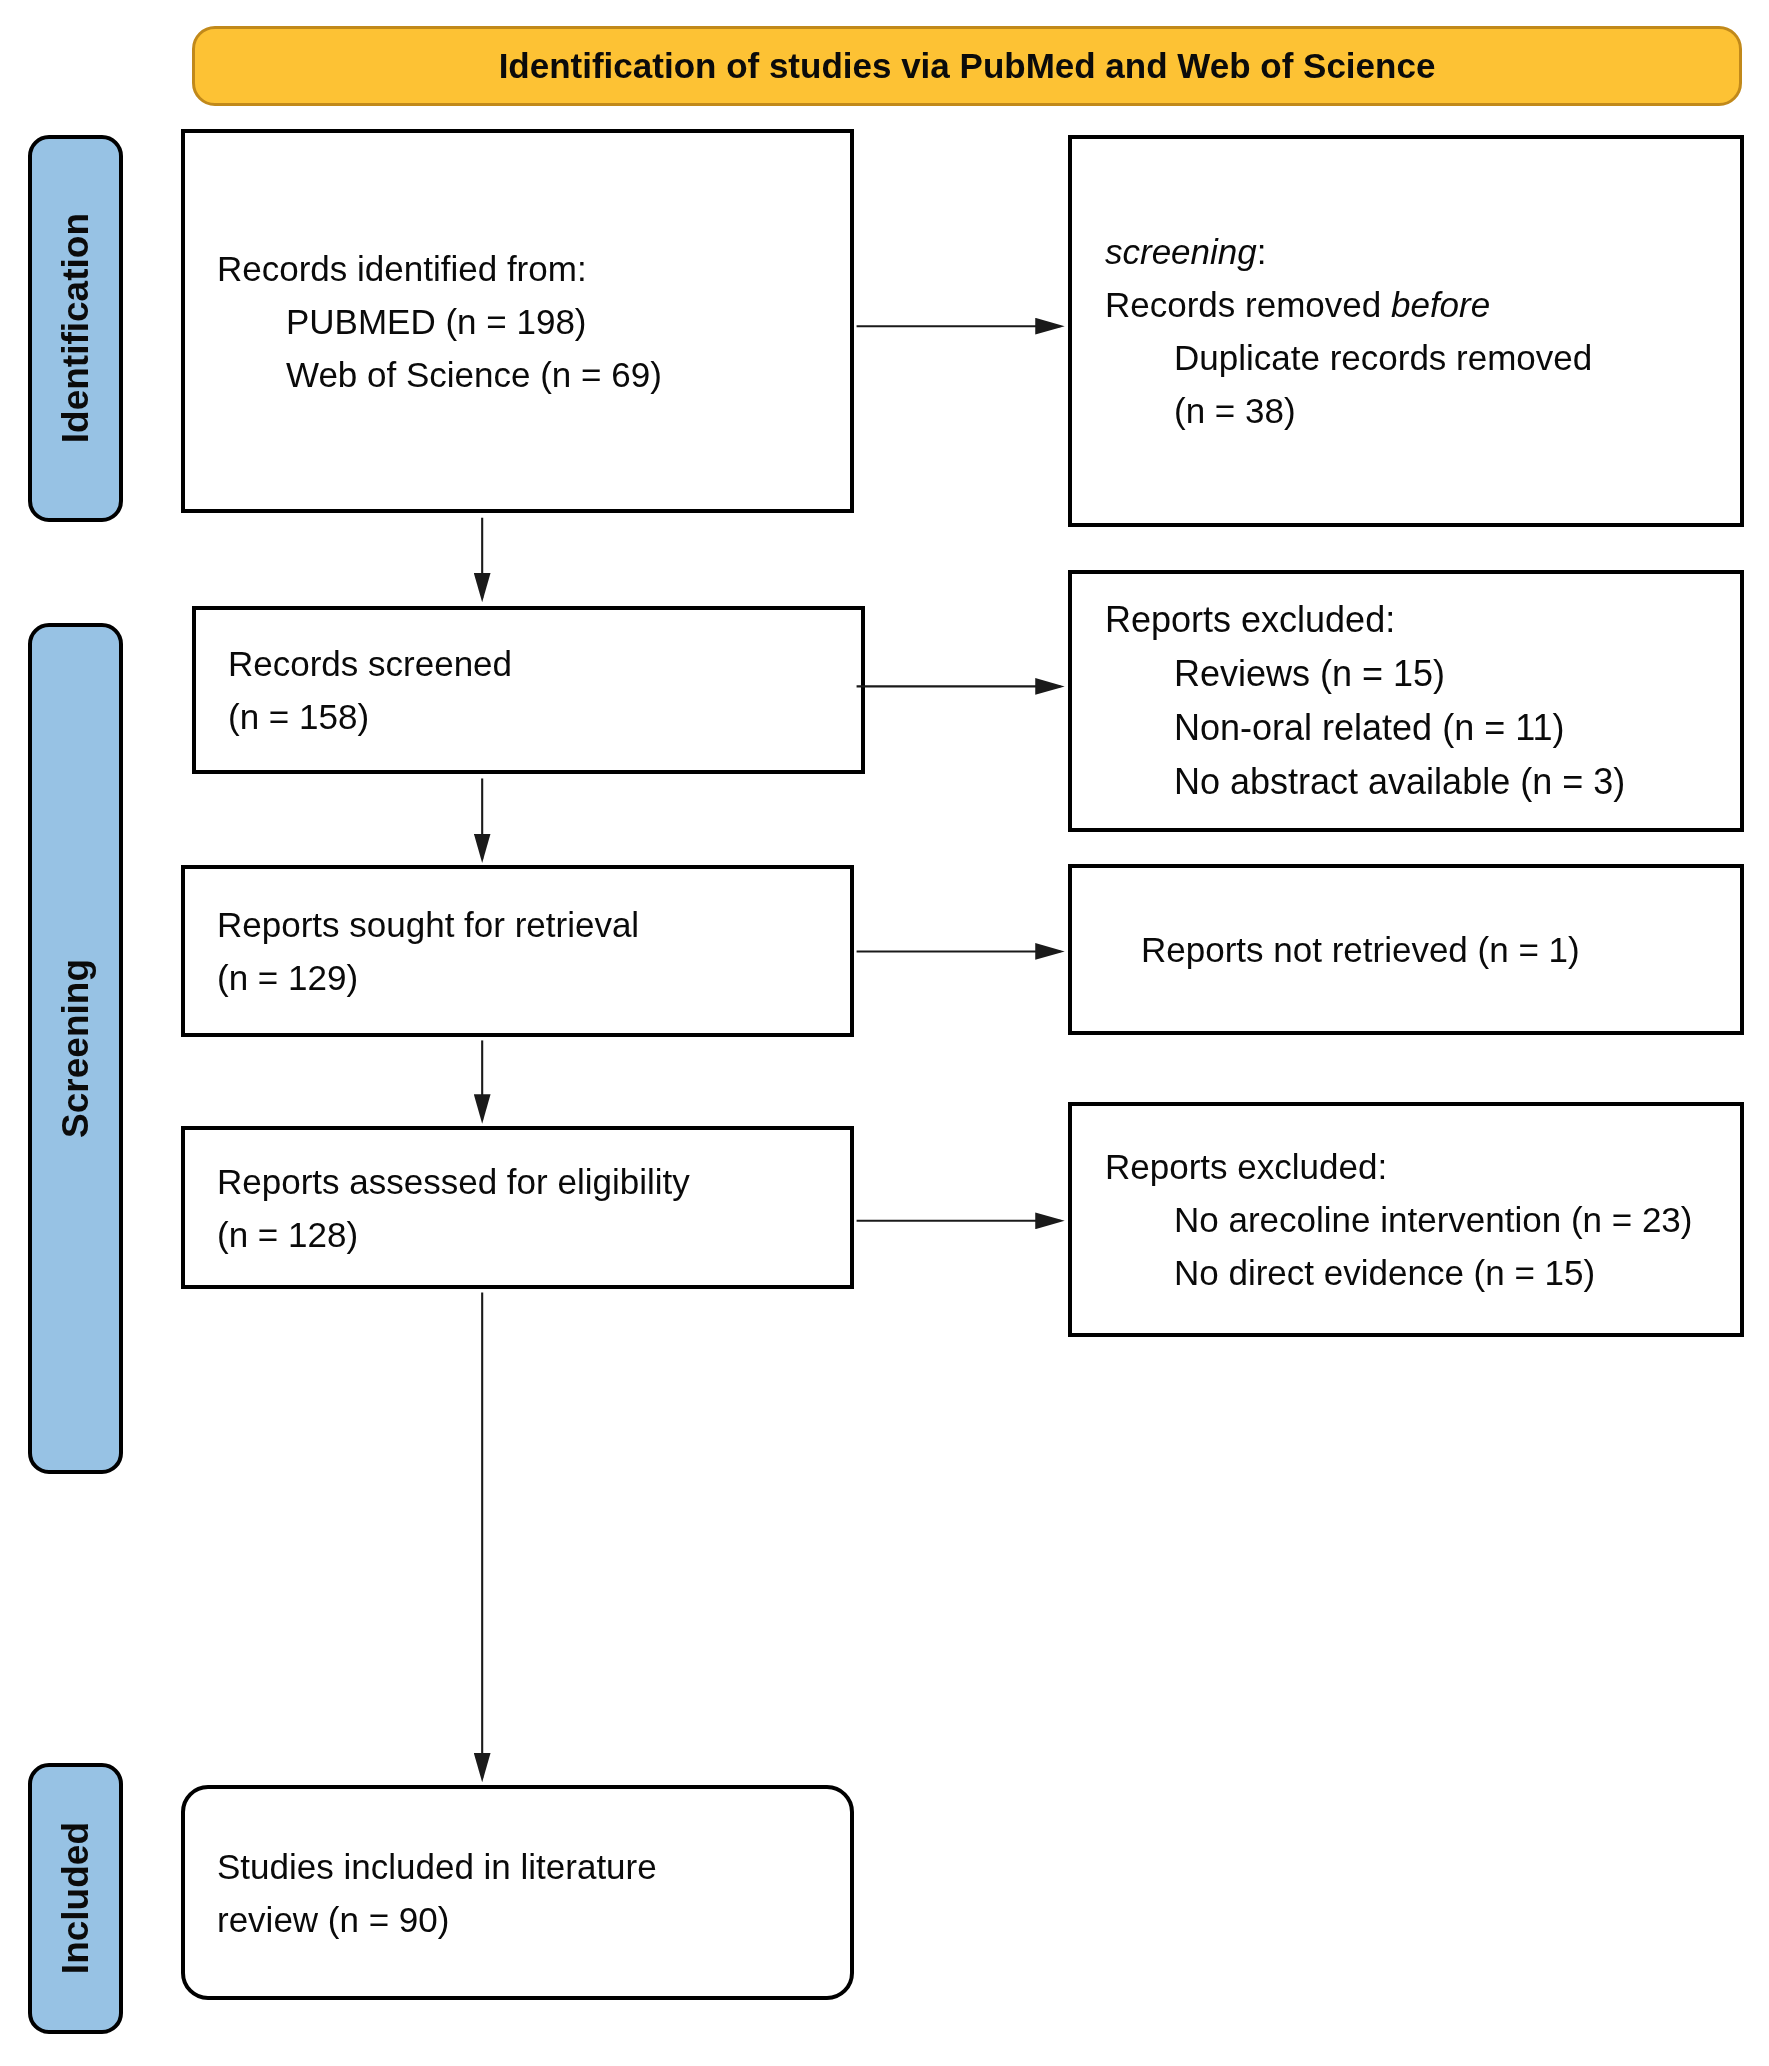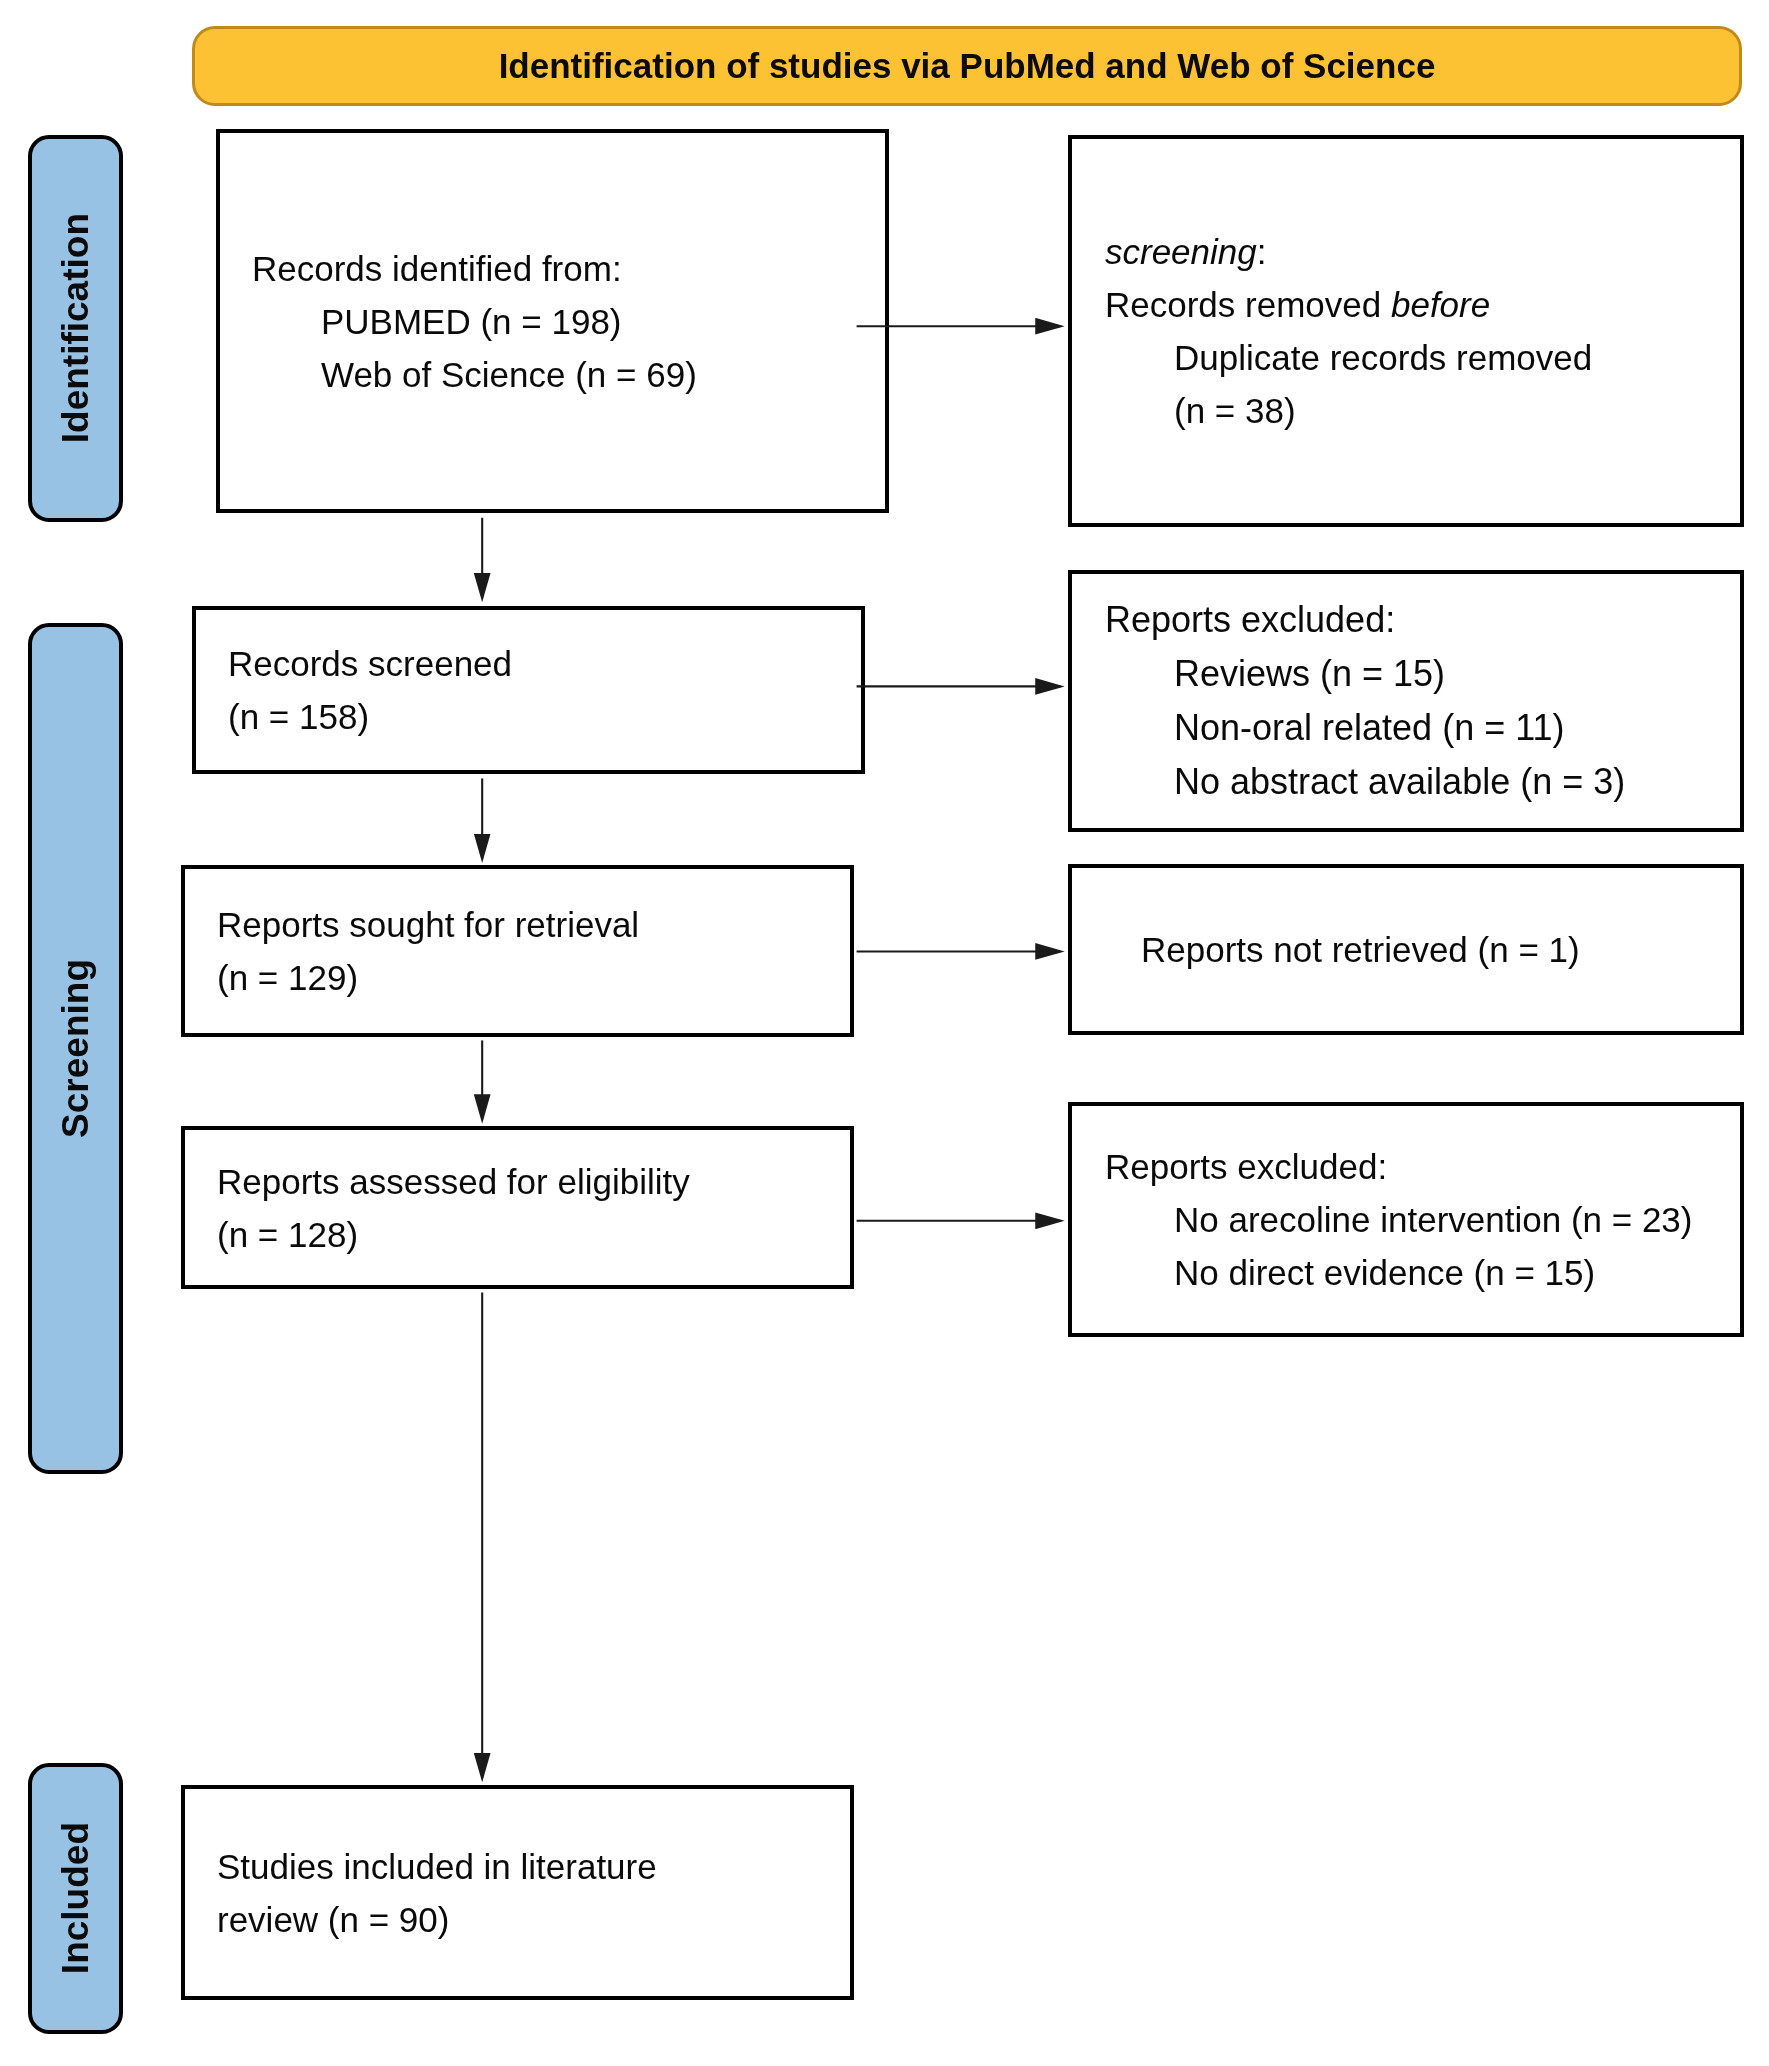--- a/index.html
+++ b/index.html
@@ -34,25 +34,25 @@
 
   .fbox{
     position:absolute; background:#ffffff; border:4.3px solid var(--box-border);
     display:flex; flex-direction:column; justify-content:center;
     font-size:35px; line-height:53px; color:var(--text);
   }
   .fbox .line{white-space:nowrap;}
   .fbox .ind{margin-left:69px;}
 
   .lcol{left:181px; width:673px; padding-left:32px; padding-right:12.4px;}
-  #box-identified{top:129px; height:384px;margin-left:35px;}
+  #box-identified{top:129px; height:384px;}
   #box-screened{top:606px; height:168px;margin-left:11px;}
   #box-sought{top:865px; height:172px;}
   #box-assessed{top:1126px; height:163px;}
-  #box-included{top:1785px; height:215px;}
+  #box-included{top:1785px; height:215px;border-radius:27px;}
 
   .rcol{left:1068px; width:676px; padding-left:33px; padding-right:12.4px;}
   #rbox-removed{top:135px; height:392px;}
   #rbox-excluded1{top:570px; height:262px;}
   #rbox-notretrieved{top:864px; height:171px; padding-left:69px;}
   #rbox-excluded2{top:1102px; height:235px;}
 
   #rbox-excluded1{font-size:36px; line-height:54px;}
 
   svg.arrows{position:absolute; left:0; top:0; pointer-events:none;}

